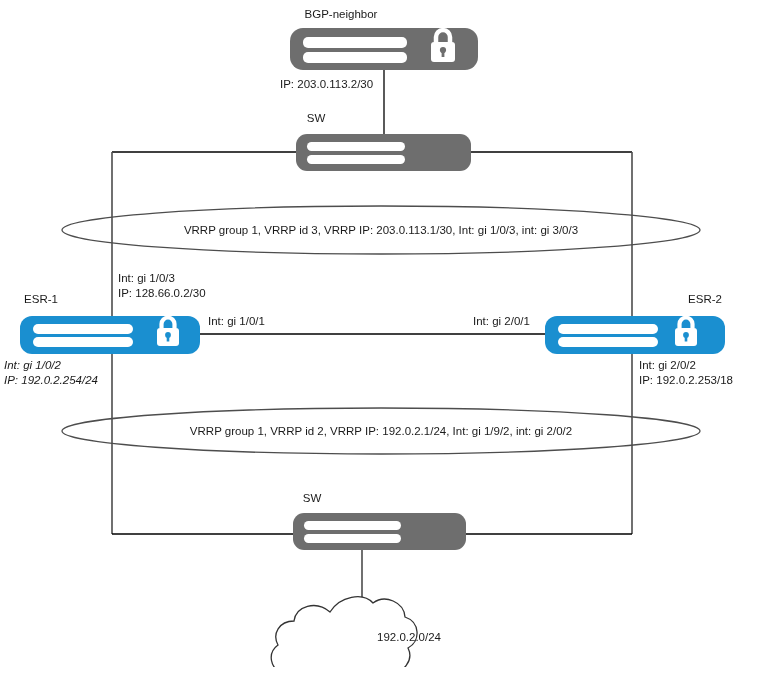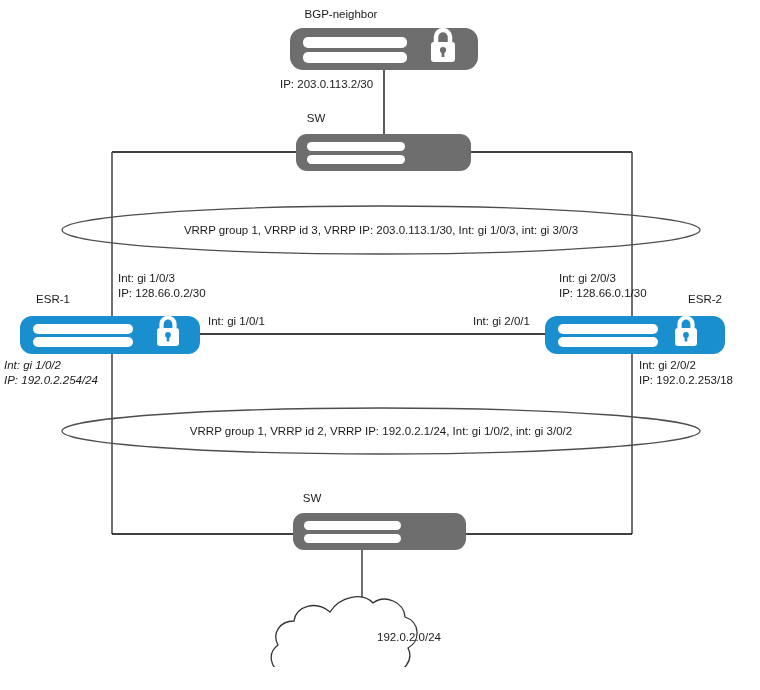--- a/index.html
+++ b/index.html
@@ -150,42 +150,38 @@
 
   <div class="device-name" style="left:316px; top:112px;">SW</div>
 
   <div class="ellipse-label" style="left:381px; top:230px;">VRRP group 1, VRRP id 3, VRRP IP: 203.0.113.1/30, Int: gi 1/0/3, int: gi 3/0/3</div>
 
   <div class="label multi" style="left:118px; top:271px;">
     <div>Int: gi 1/0/3</div>
     <div>IP: 128.66.0.2/30</div>
   </div>
 
-  <div class="label multi" style="left:559px; top:271px;">
-    <div>Int: gi 2/0/3</div>
-    <div>IP: 128.66.0.1/30</div>
-  </div>
 
-  <div class="device-name" style="left:41px; top:293px;margin-left:12px;">ESR-1</div>
+  <div class="device-name" style="left:41px; top:293px;">ESR-1</div>
 
   <div class="device-name" style="left:705px; top:293px;">ESR-2</div>
 
   <div class="label" style="left:208px; top:314px;">Int: gi 1/0/1</div>
 
   <div class="label" style="left:473px; top:314px;">Int: gi 2/0/1</div>
 
   <div class="label multi" style="left:4px; top:358px;font-style:italic;">
     <div>Int: gi 1/0/2</div>
     <div>IP: 192.0.2.254/24</div>
   </div>
 
   <div class="label multi" style="left:639px; top:358px;">
     <div>Int: gi 2/0/2</div>
     <div>IP: 192.0.2.253/18</div>
   </div>
 
-  <div class="ellipse-label" style="left:381px; top:431px;">VRRP group 1, VRRP id 2, VRRP IP: 192.0.2.1/24, Int: gi 1/0/2, int: gi 3/0/2</div>
+  <div class="ellipse-label" style="left:381px; top:431px;">VRRP group 1, VRRP id 2, VRRP IP: 192.0.2.1/24, Int: gi 1/9/2, int: gi 2/0/2</div>
 
   <div class="device-name" style="left:312px; top:492px;">SW</div>
 
   <div class="cloud-label" style="left:362px; top:637px;">192.0.2.0/24</div>
 
 </div>
 
 </body></html>

